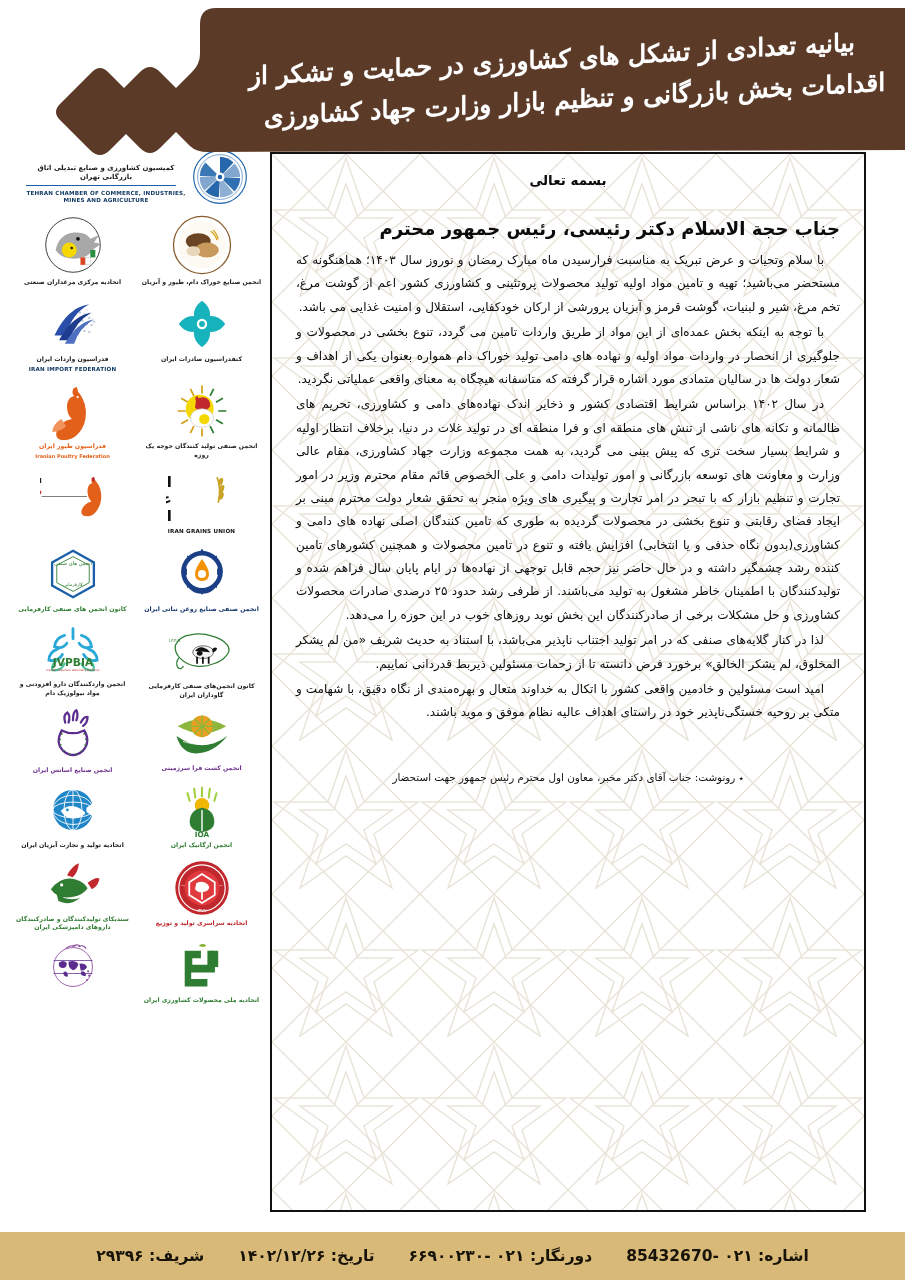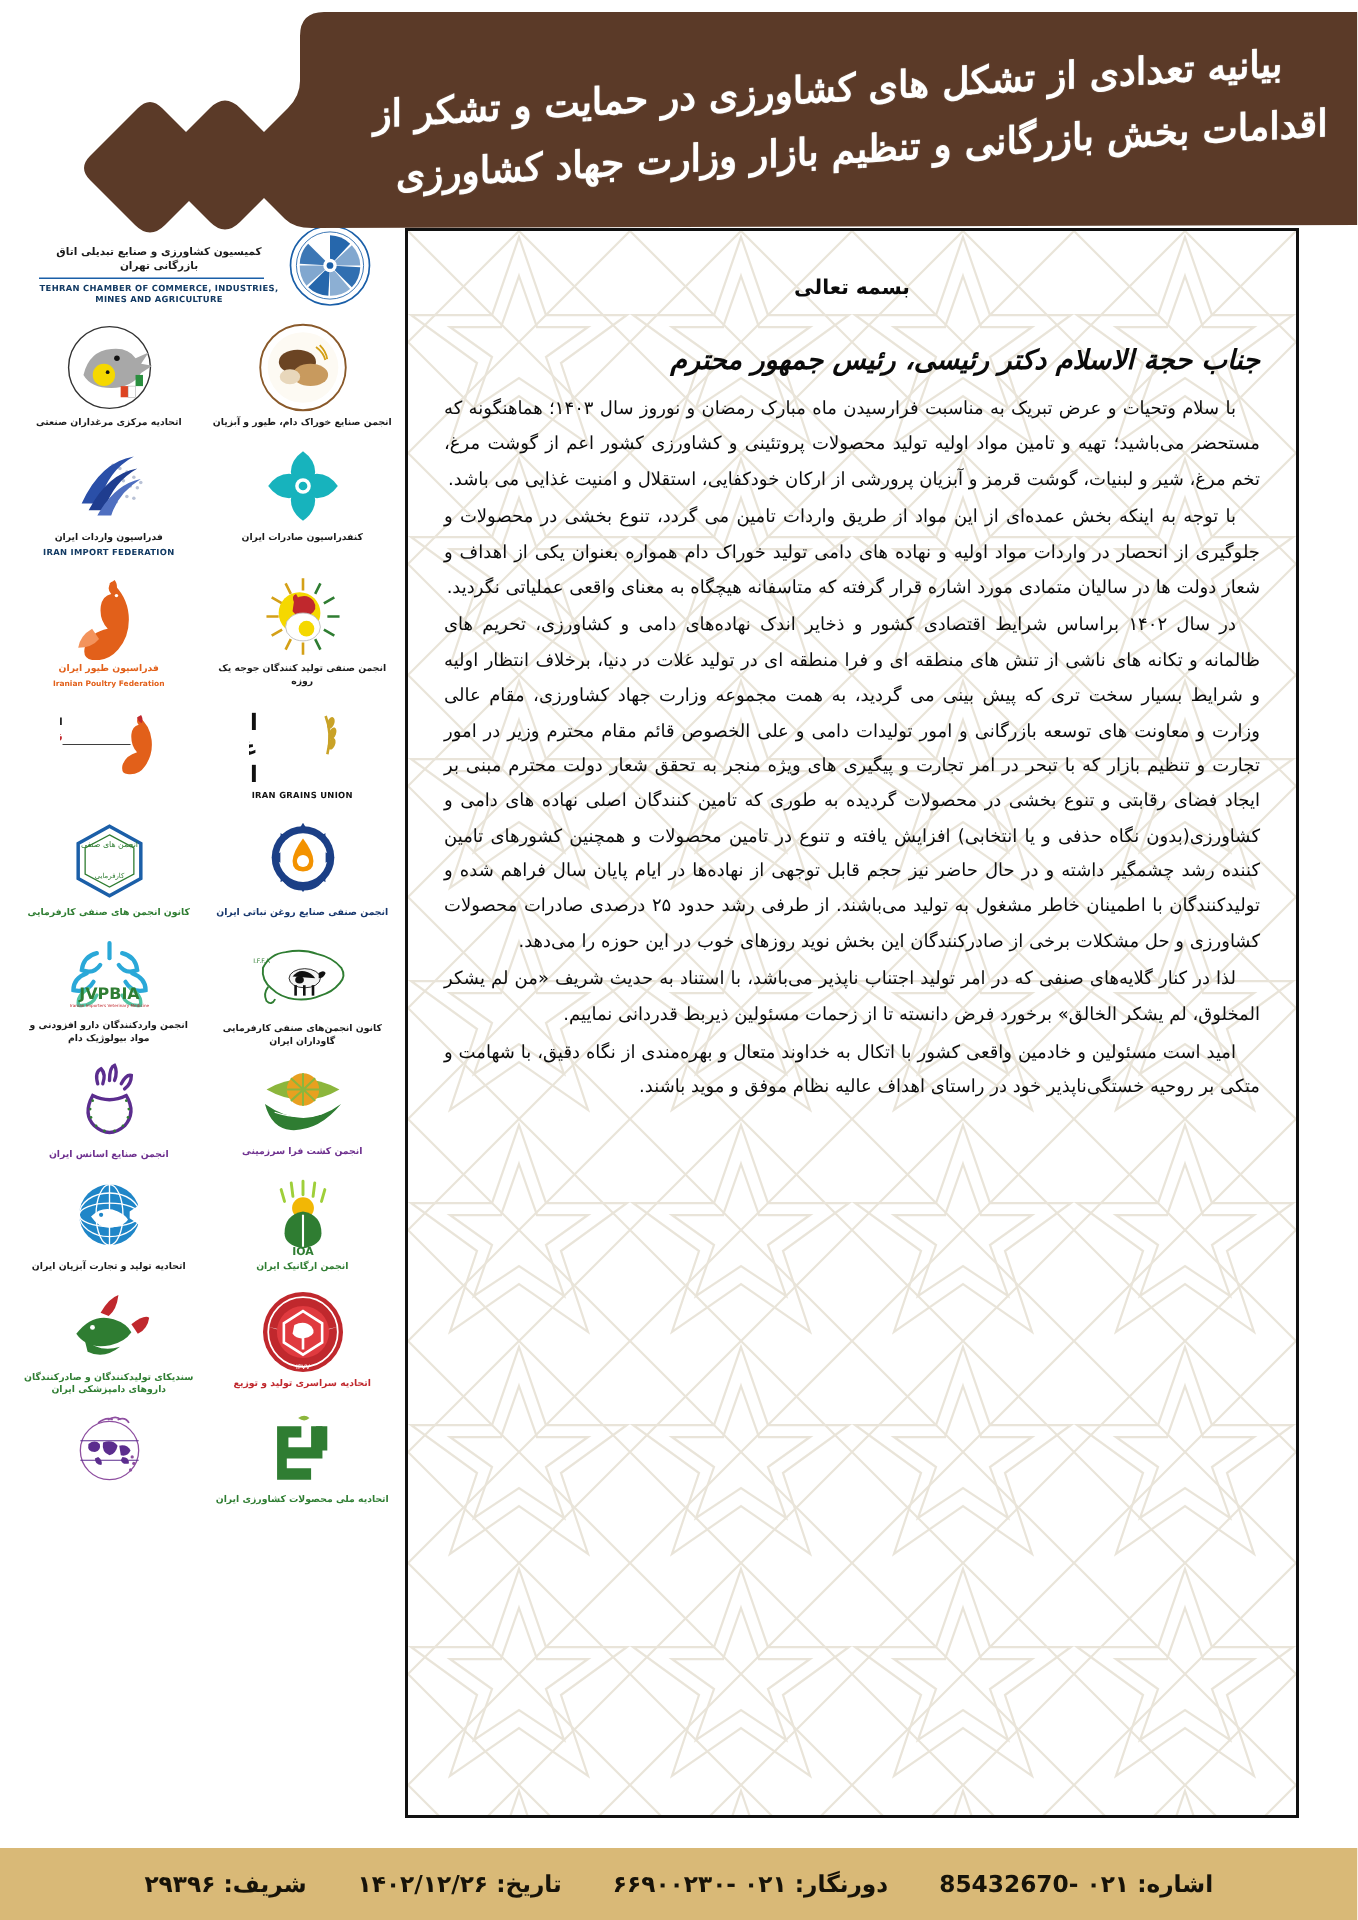--- a/index.html
+++ b/index.html
@@ -76,26 +76,25 @@
     position:absolute;inset:0;opacity:.55;pointer-events:none;
   }
   .content-inner{
     position:relative;z-index:2;
     padding:14px 24px 10px 24px;
     direction:rtl;text-align:justify;
     color:#0b0b0b;
     font-family:"DejaVu Sans","Liberation Sans",sans-serif;
   }
   .bismillah{
-    text-align:center;font-size:13.5px;font-weight:700;margin:16px 0 30px 0;
+    text-align:center;font-size:13.5px;font-weight:700;margin:4px 0 30px 0;
   }
   .salutation{
     font-size:18px;font-weight:700;margin:0 0 10px 0;text-align:right;
     letter-spacing:-.2px;
-    font-style:italic;
   }
   .para{
     font-size:12px;line-height:1.95;margin:0 0 2px 0;
     text-align:justify;text-justify:inter-word;
     text-indent:16px;
   }
   .closing{
     font-size:14.2px;line-height:1.9;margin:12px 36px 0 0;text-align:right;
     padding-right:58px;
   }
@@ -562,20 +561,24 @@
       <div class="bismillah">بسمه تعالی</div>
       <div class="salutation">جناب حجة الاسلام دکتر رئیسی، رئیس جمهور محترم</div>
 
       <p class="para">با سلام وتحیات و عرض تبریک به مناسبت فرارسیدن ماه مبارک رمضان و نوروز سال ۱۴۰۳؛ هماهنگونه که مستحضر می‌باشید؛ تهیه و تامین مواد اولیه تولید محصولات پروتئینی و کشاورزی  کشور اعم از گوشت مرغ، تخم مرغ، شیر و لبنیات، گوشت قرمز و آبزیان پرورشی از ارکان خودکفایی، استقلال و امنیت غذایی می باشد.</p>
       <p class="para">با توجه به اینکه بخش عمده‌ای از این مواد از طریق واردات تامین می گردد، تنوع بخشی در محصولات و جلوگیری از انحصار در واردات مواد اولیه و نهاده های دامی تولید خوراک دام همواره بعنوان یکی از اهداف و شعار دولت ها در سالیان متمادی مورد اشاره قرار گرفته که متاسفانه هیچگاه به معنای واقعی عملیاتی نگردید.</p>
       <p class="para">در سال ۱۴۰۲ براساس شرایط اقتصادی کشور و ذخایر اندک نهاده‌های دامی و کشاورزی، تحریم های ظالمانه و تکانه های ناشی از تنش های منطقه ای و فرا منطقه ای در تولید غلات در دنیا، برخلاف انتظار اولیه و شرایط بسیار سخت تری که پیش بینی می گردید، به همت  مجموعه وزارت جهاد کشاورزی، مقام عالی وزارت و معاونت های توسعه بازرگانی و امور تولیدات دامی و علی الخصوص قائم مقام محترم وزیر در امور تجارت و تنظیم بازار که با تبحر در امر تجارت و پیگیری های ویژه منجر به تحقق شعار دولت محترم مبنی بر ایجاد فضای رقابتی و تنوع بخشی در محصولات گردیده به طوری که تامین کنندگان اصلی نهاده های دامی و کشاورزی(بدون نگاه حذفی و یا انتخابی) افزایش یافته و تنوع در تامین محصولات و همچنین کشورهای تامین کننده رشد چشمگیر داشته و در حال حاضر نیز حجم قابل توجهی از نهاده‌ها در ایام پایان سال فراهم شده و تولیدکنندگان با اطمینان خاطر مشغول به تولید می‌باشند. از طرفی رشد حدود ۲۵ درصدی صادرات محصولات کشاورزی و حل مشکلات برخی از صادرکنندگان این بخش نوید روزهای خوب در این حوزه را می‌دهد.</p>
       <p class="para">لذا در کنار گلایه‌های صنفی که در امر تولید اجتناب ناپذیر می‌باشد، با استناد به حدیث شریف «من لم یشکر المخلوق، لم یشکر الخالق» برخورد فرض دانسته تا از زحمات مسئولین ذیربط قدردانی نماییم.</p>
       <p class="para">امید است مسئولین و خادمین واقعی کشور با اتکال به خداوند متعال و بهره‌مندی از نگاه دقیق، با شهامت و متکی بر روحیه خستگی‌ناپذیر خود در راستای اهداف عالیه نظام موفق و موید باشند.</p>
 
 
+      <div class="cc-note">
+        <span class="cc-star">٭</span>
+        <span>رونوشت: جناب آقای دکتر مخبر، معاون اول محترم رئیس جمهور جهت استحضار</span>
+      </div>
     </div>
   </div>
 
   <div class="footer">
     <div class="footer-inner">
       <div class="f-item">
         <span>اشاره:</span>
         <span>۰۲۱ -85432670</span>
       </div>
       <div class="f-item">

